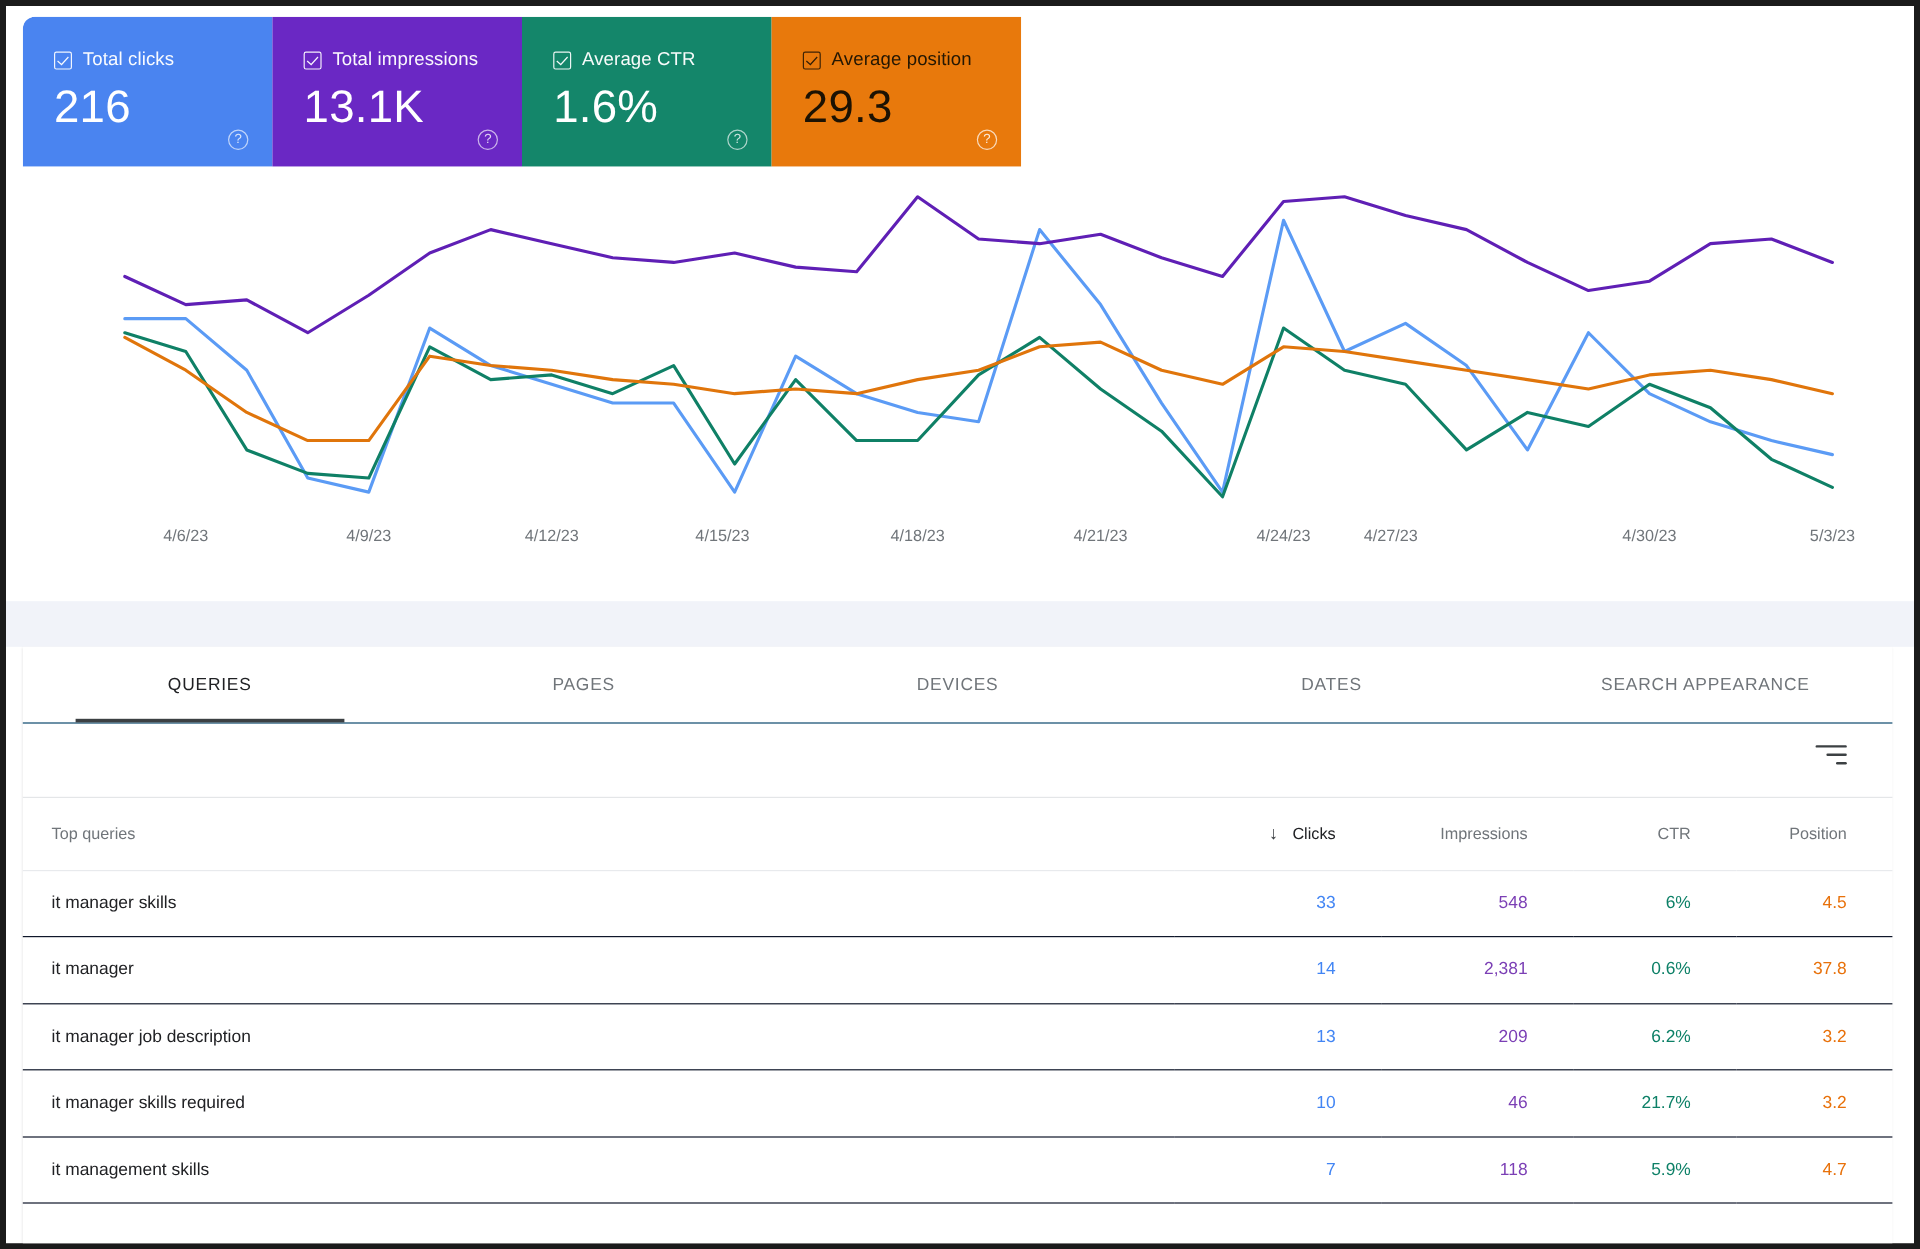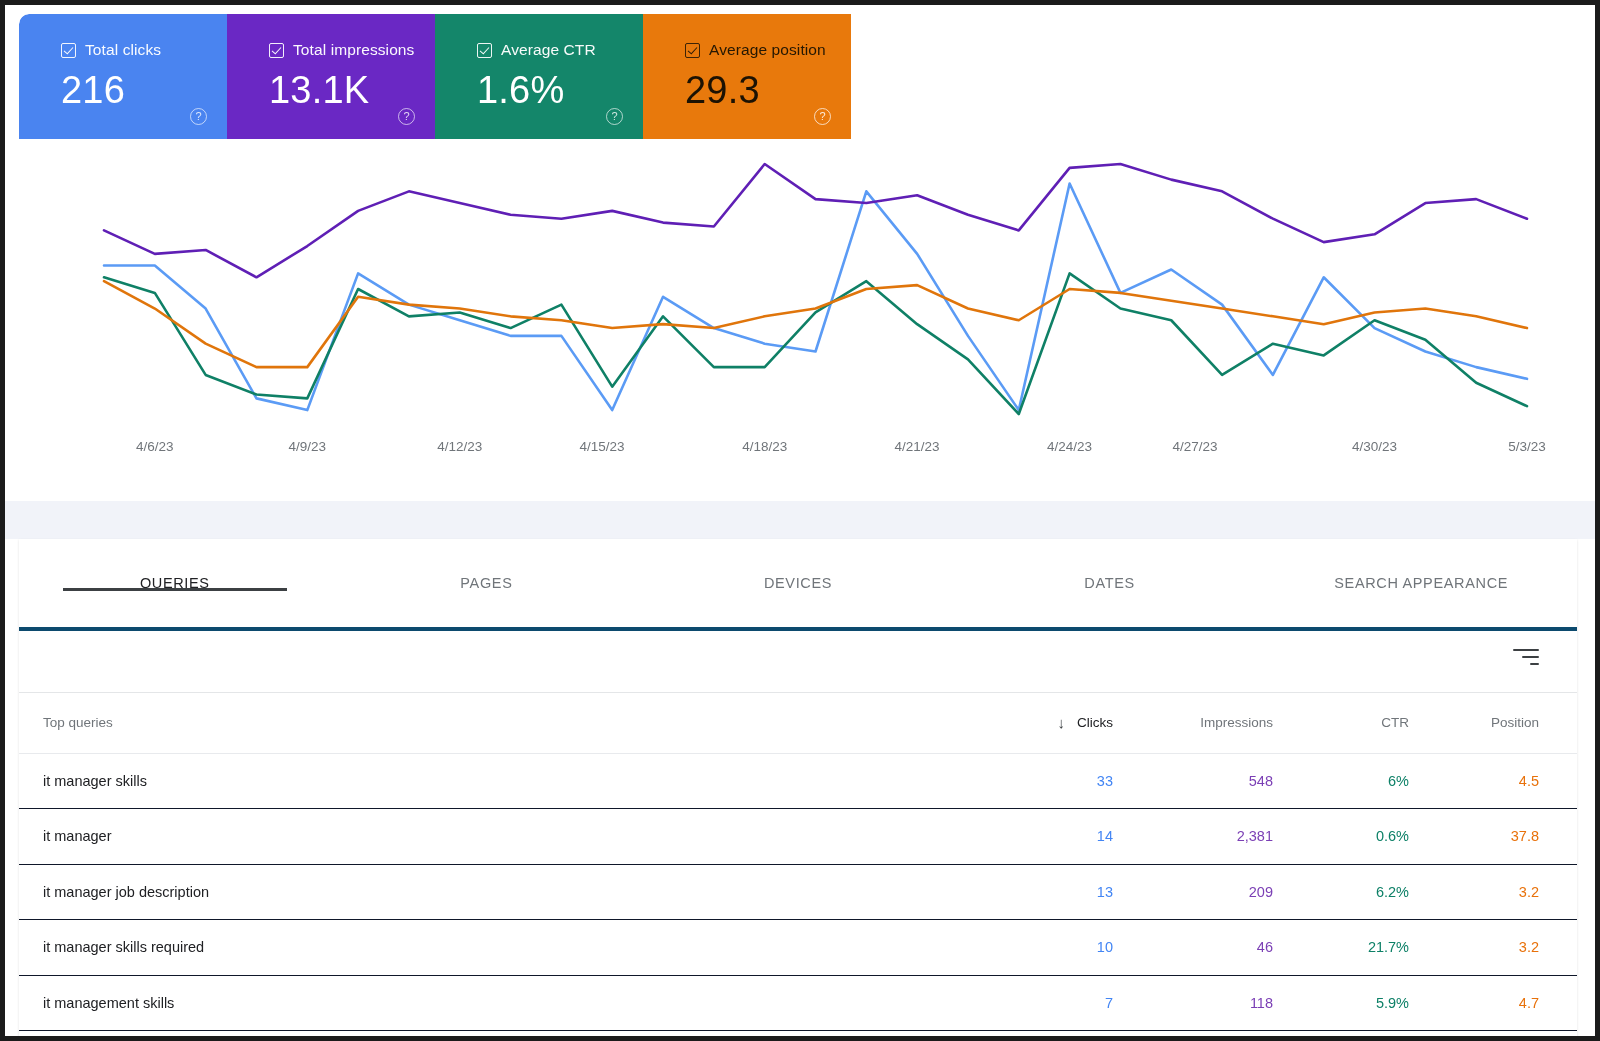--- a/index.html
+++ b/index.html
@@ -35,21 +35,21 @@
     width: 832px;
     height: 125px;
     display: flex;
     border-radius: 10px 0 0 0;
     overflow: hidden;
   }
 
   .metric-card {
     position: relative;
     flex: 1 1 0;
-    padding: 26px 0 0 42px;
+    padding: 26px 0 0 26px;
     color: #ffffff;
     cursor: pointer;
   }
   .metric-card.first { border-top-left-radius: 10px; }
 
   .metric-top {
     display: flex;
     align-items: center;
     gap: 9px;
     height: 20px;
@@ -165,24 +165,23 @@
     left: 14px;
     top: 534px;
     width: 1558px;
     min-height: 500px;
     background: #ffffff;
     box-shadow: 0 1px 2px rgba(60,64,67,.16);
   }
 
   #tabs {
     position: relative;
-    height: 92px;
+    height: 64px;
     display: flex;
-    border-bottom: 4px solid #0c4a6e;
-    align-items: center;
+    border-bottom: 1px solid #0c4a6e;
   }
   .tab {
     flex: 1 1 0;
     display: flex;
     align-items: center;
     justify-content: center;
     font-size: 14.5px;
     letter-spacing: .65px;
     color: #70757a;
     cursor: pointer;
@@ -311,21 +310,21 @@
       </svg>
     </div>
     <div id="x-axis">
           <div class="xtick" style="left: 135.8px;">4/6/23</div>
           <div class="xtick" style="left: 288.3px;">4/9/23</div>
           <div class="xtick" style="left: 440.8px;">4/12/23</div>
           <div class="xtick" style="left: 583px;">4/15/23</div>
           <div class="xtick" style="left: 745.7px;">4/18/23</div>
           <div class="xtick" style="left: 898.1px;">4/21/23</div>
           <div class="xtick" style="left: 1050.6px;">4/24/23</div>
-          <div class="xtick" style="left: 1176px;">4/27/23</div>
+          <div class="xtick" style="left: 1140px;">4/27/23</div>
           <div class="xtick" style="left: 1355.5px;">4/30/23</div>
           <div class="xtick" style="left: 1508px;">5/3/23</div>
         </div>
   </div>
 
   <div id="gap"></div>
 
   <div id="table-card">
 
     <div id="tabs">

